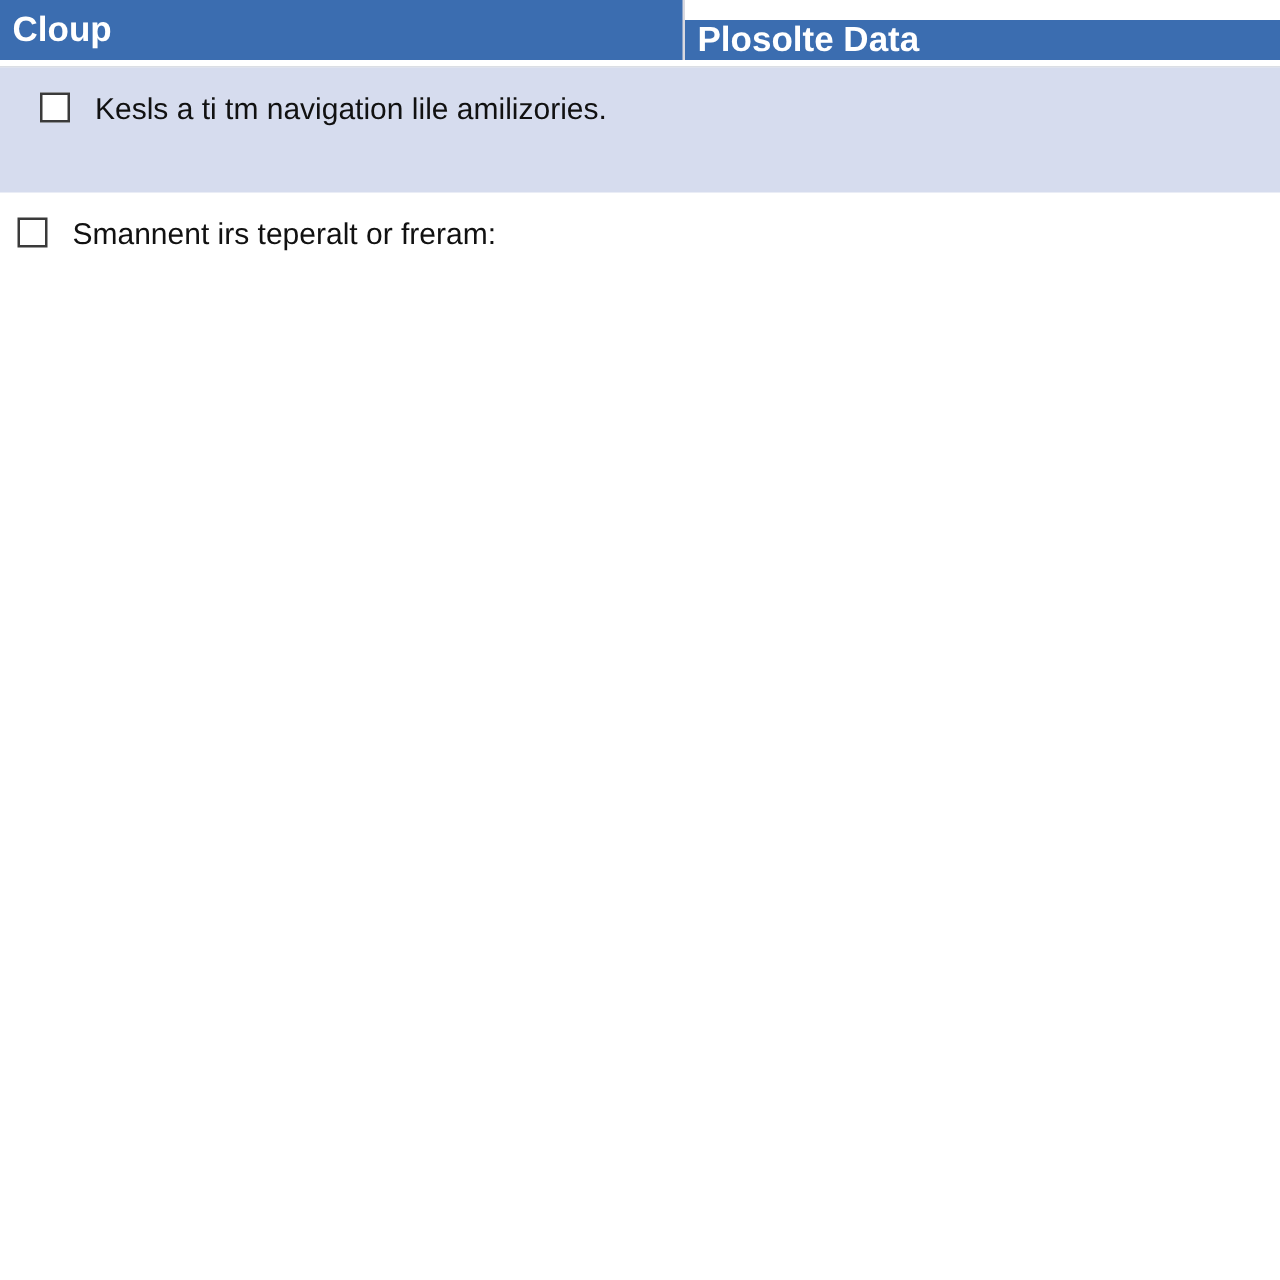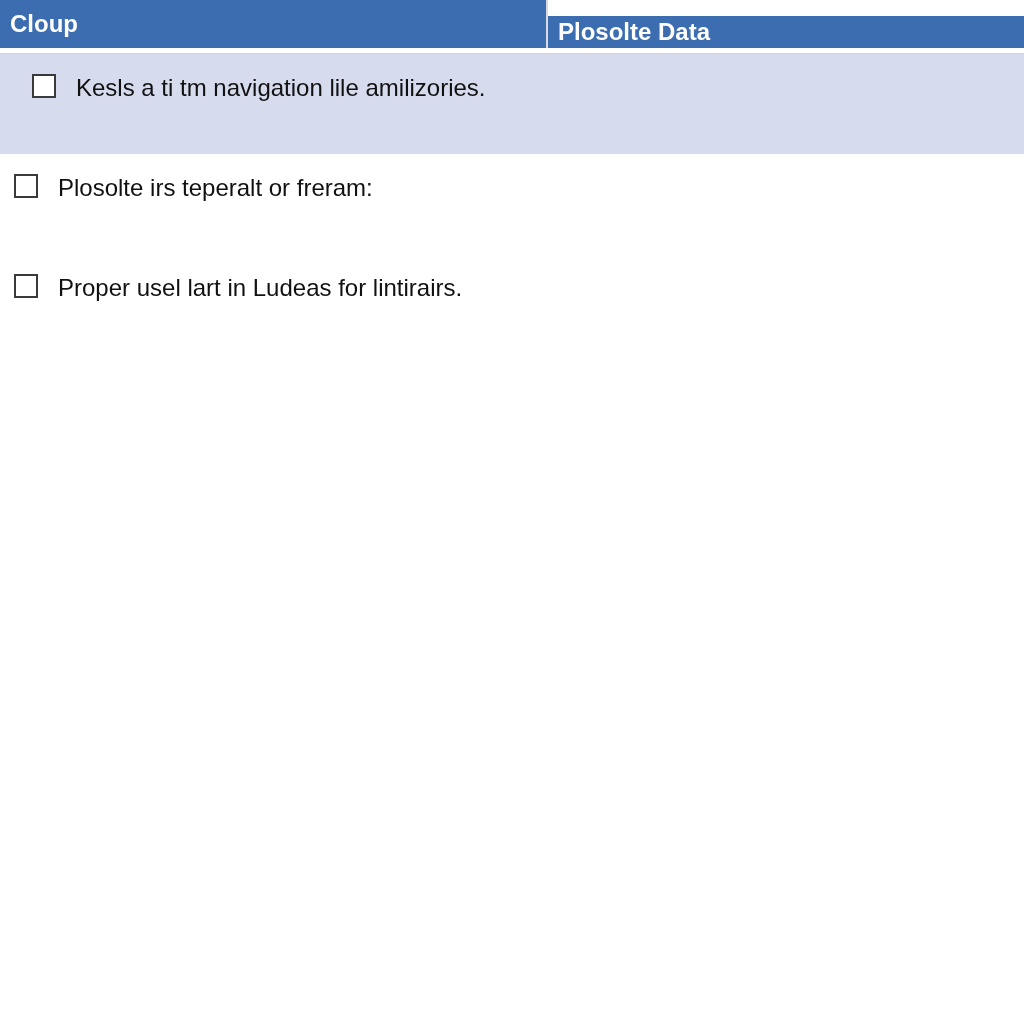--- a/index.html
+++ b/index.html
@@ -16,21 +16,21 @@
     }
     .header-row {
       display: flex;
       width: 100%;
       height: 48px;
     }
     .header-cell {
       background: #3b6db0;
       color: #ffffff;
       font-weight: bold;
-      font-size: 24px;
+      font-size: 28px;
       display: flex;
       align-items: center;
       padding: 0 10px;
       border-right: 2px solid #d9d9e0;
     }
     .header-cell:last-child {
       border-right: none;
       margin-top: 16px;
     }
     .header-cell.col-1 {
@@ -88,19 +88,15 @@
 </div>
 <div class="header-divider"></div>
 
 <div class="list-area">
   <div class="list-row selected">
     <div class="checkbox"></div>
     <div class="row-text">Kesls a ti tm navigation lile amilizories.</div>
   </div>
   <div class="list-row">
     <div class="checkbox"></div>
-    <div class="row-text">Plosolte irs teperalt or freram:</div>
-  </div>
-  <div class="list-row">
-    <div class="checkbox"></div>
-    <div class="row-text">Proper usel lart in Ludeas for lintirairs.</div>
+    <div class="row-text">Smannent irs teperalt or freram:</div>
   </div>
 </div>
 
 </body></html>

